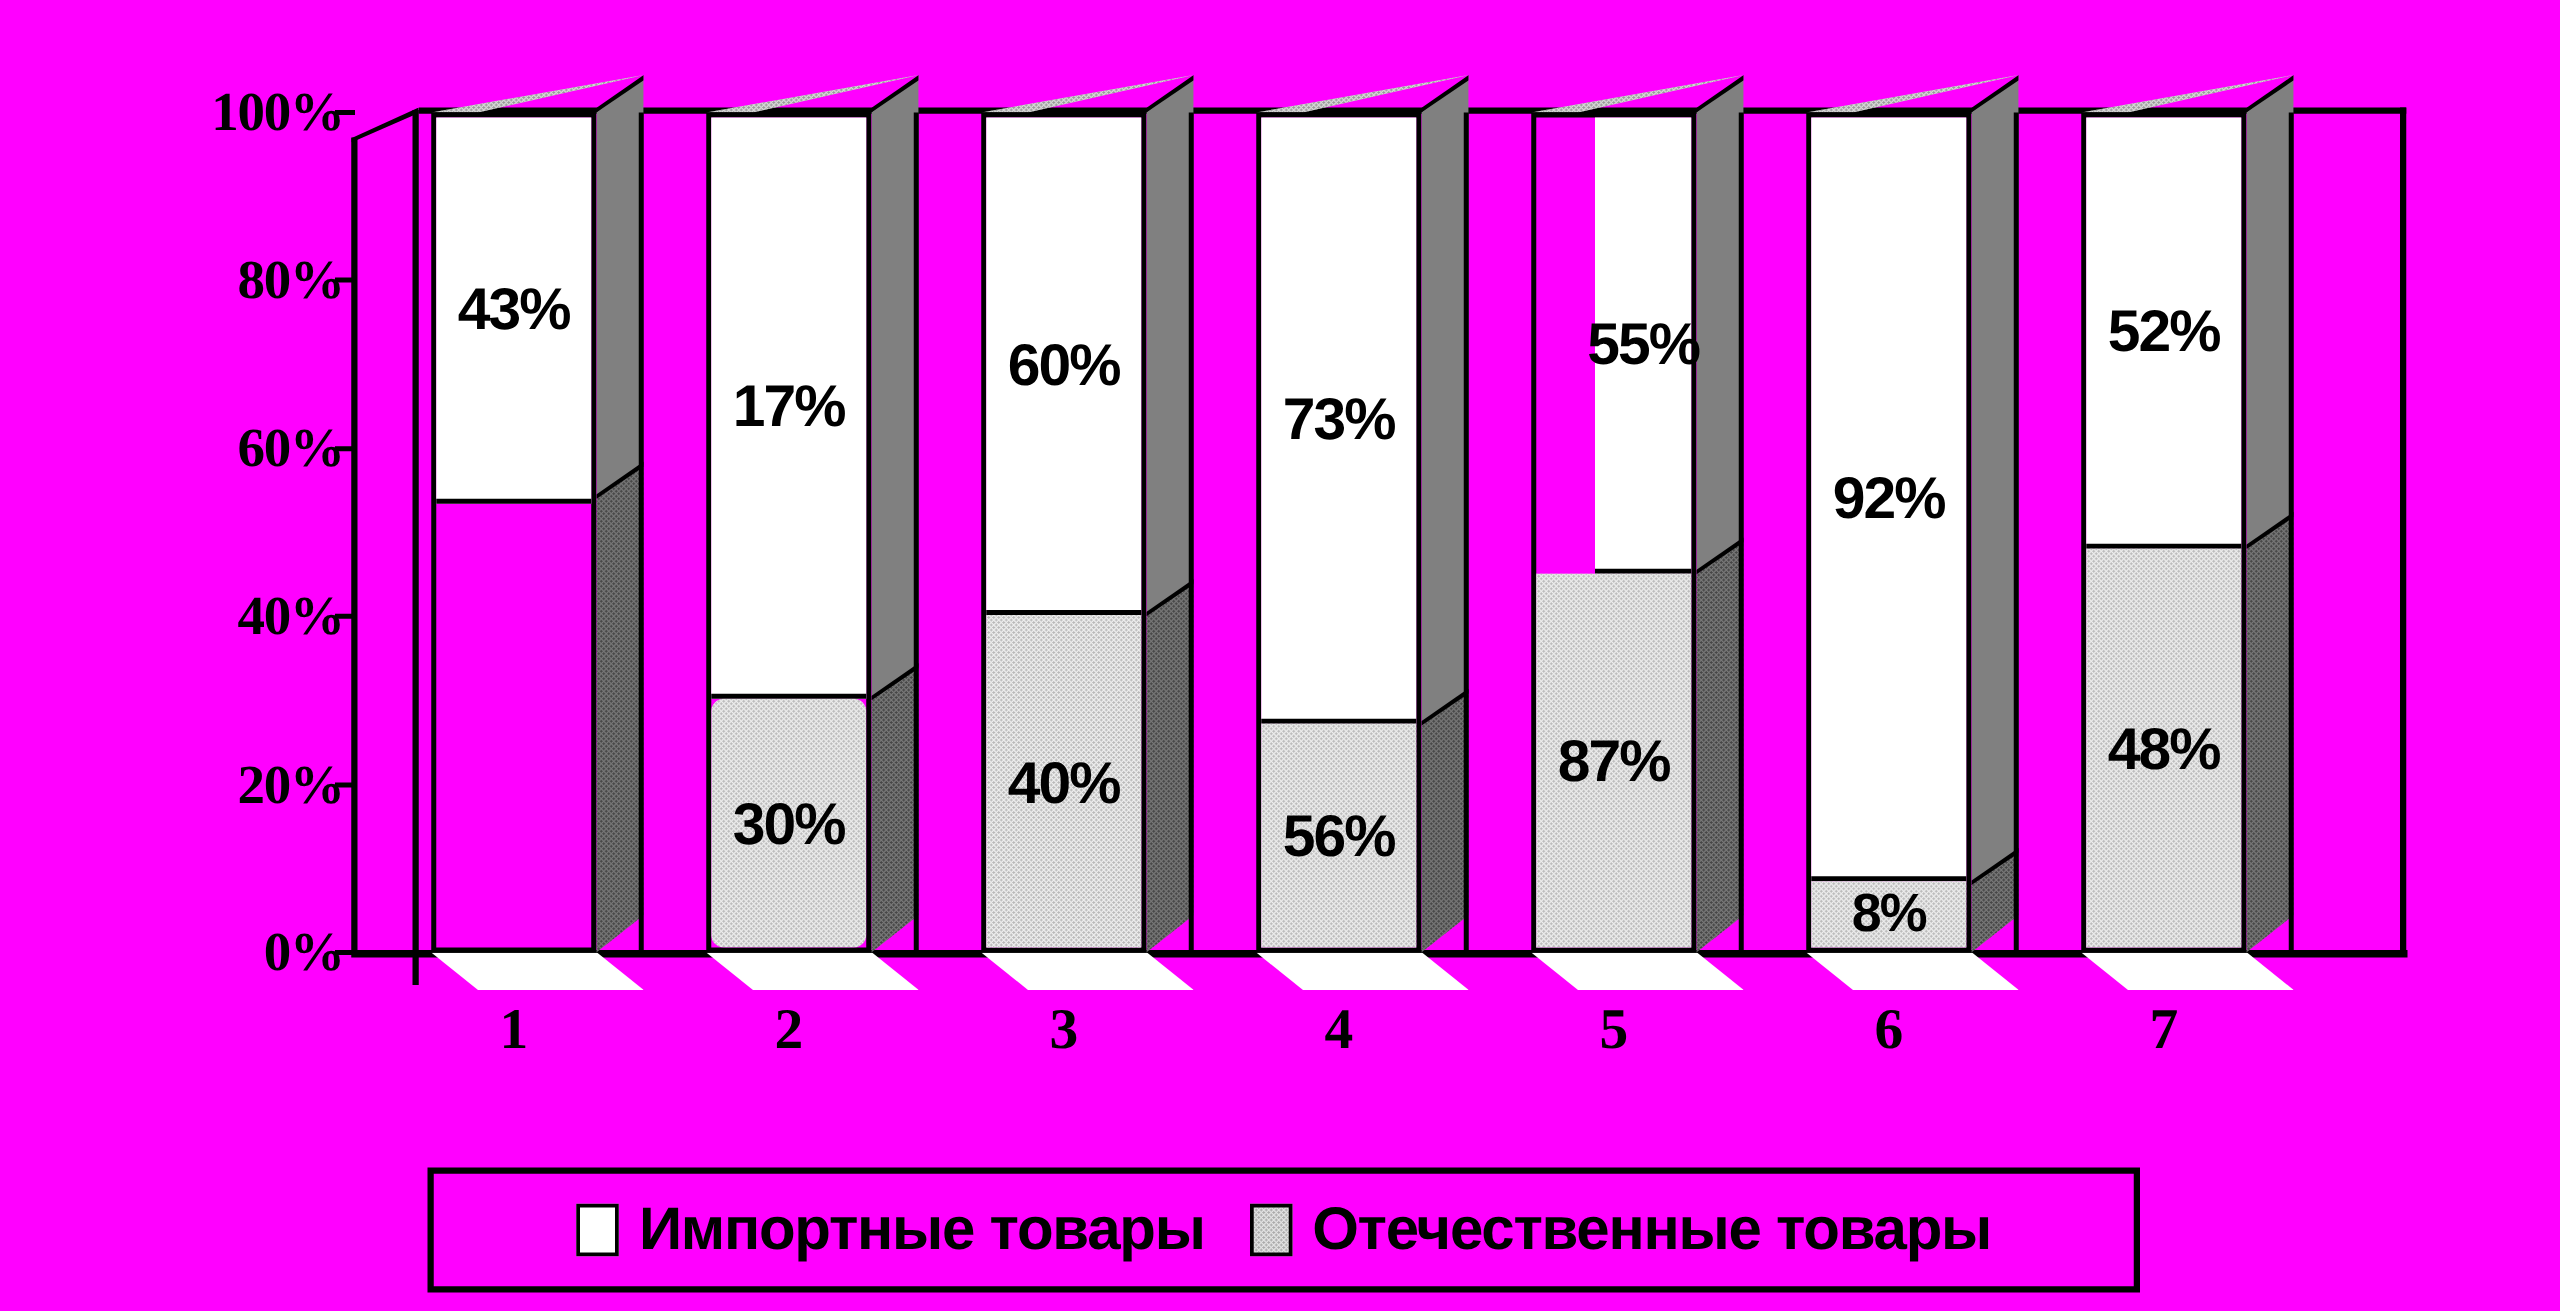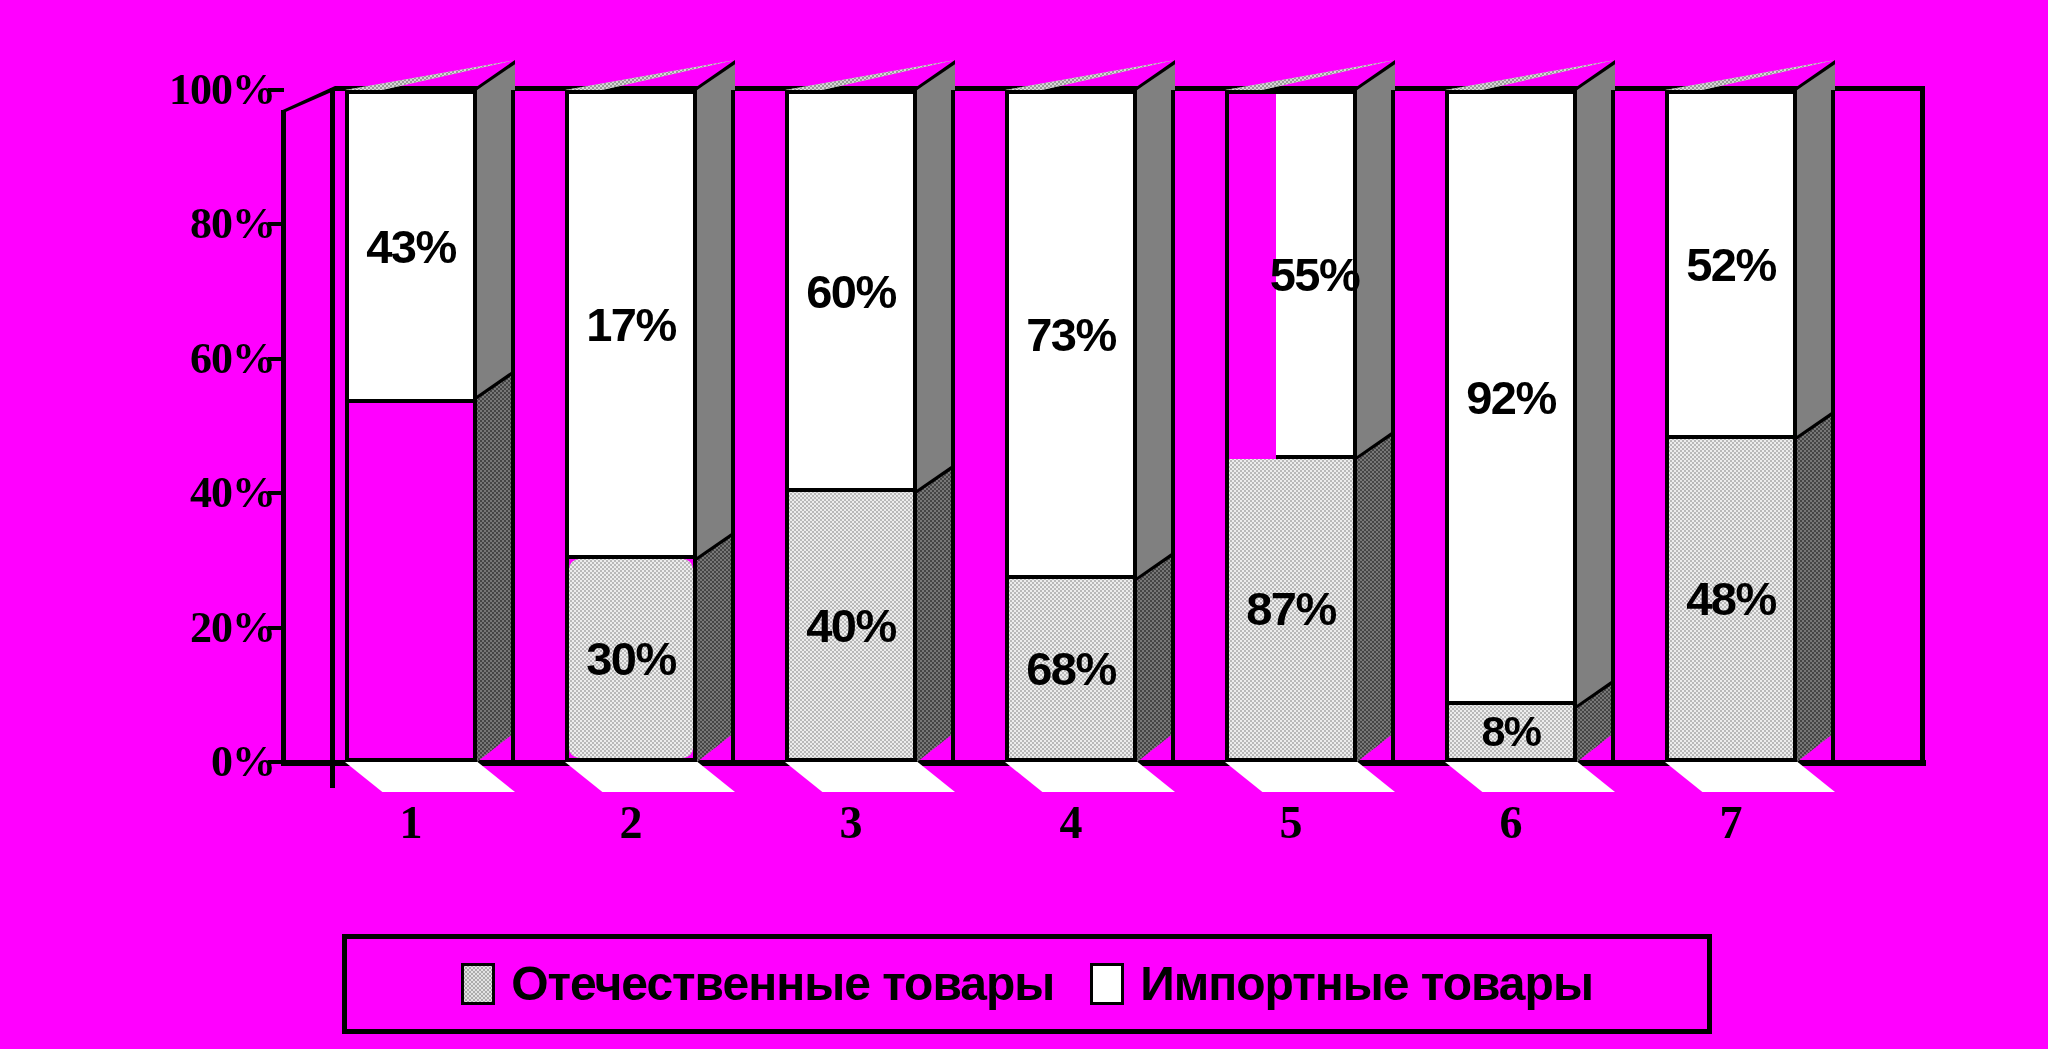--- a/index.html
+++ b/index.html
@@ -294,21 +294,21 @@
         <div class="side side-domestic" style="bottom: 0px; height: 211.44px; clip-path: polygon(0% 14.1884%, 100% 0%, 100% 85.8116%, 0% 100%);"></div>
         <div style="position: absolute; left: 132px; bottom: 672px; width: 38px; height: 30px; background: rgb(0, 0, 0); clip-path: polygon(0% 88%, 100% 0%, 100% 14%, 0% 100%);"></div>
         <div style="position: absolute; left: 132px; bottom: 181.44px; width: 38px; height: 30px; background: rgb(0, 0, 0); clip-path: polygon(0% 88%, 100% 0%, 100% 14%, 0% 100%);"></div>
         <div style="position: absolute; left: 166px; bottom: 0px; width: 4px; height: 672px; background: rgb(0, 0, 0);"></div>
         <div class="top-face" style="bottom: 672px;"></div>
         <div class="bar-front">
           <div class="seg seg-import" style="height: 490.56px;">
             <span class="seg-label">73%</span>
           </div>
           <div class="seg seg-domestic" style="height: 181.44px; flex: 1 1 auto;">
-            <span class="seg-label">68%</span>
+            <span class="seg-label">56%</span>
           </div>
         </div>
       </div>
       <div class="bar-group" style="left: 880px;">
         <div class="side side-import" style="bottom: 302.4px; height: 399.6px; clip-path: polygon(0% 7.50751%, 100% 0%, 100% 92.4925%, 0% 100%);"></div>
         <div class="side side-domestic" style="bottom: 0px; height: 332.4px; clip-path: polygon(0% 9.02527%, 100% 0%, 100% 90.9747%, 0% 100%);"></div>
         <div style="position: absolute; left: 132px; bottom: 672px; width: 38px; height: 30px; background: rgb(0, 0, 0); clip-path: polygon(0% 88%, 100% 0%, 100% 14%, 0% 100%);"></div>
         <div style="position: absolute; left: 132px; bottom: 302.4px; width: 38px; height: 30px; background: rgb(0, 0, 0); clip-path: polygon(0% 88%, 100% 0%, 100% 14%, 0% 100%);"></div>
         <div style="position: absolute; left: 166px; bottom: 0px; width: 4px; height: 672px; background: rgb(0, 0, 0);"></div>
         <div class="top-face" style="bottom: 672px;"></div>
@@ -360,22 +360,22 @@
       <div class="xlabel" style="left: 565px;">2</div>
       <div class="xlabel" style="left: 785px;">3</div>
       <div class="xlabel" style="left: 1005px;">4</div>
       <div class="xlabel" style="left: 1225px;">5</div>
       <div class="xlabel" style="left: 1445px;">6</div>
       <div class="xlabel" style="left: 1665px;">7</div>
     </div>
 
   <div id="legend">
     <div class="legend-entry">
+      <span class="legend-swatch sw-import"></span>
+      <span class="legend-text">Импортные товары</span>
+    </div>
+    <div class="legend-entry">
       <span class="legend-swatch sw-domestic"></span>
       <span class="legend-text">Отечественные товары</span>
     </div>
-    <div class="legend-entry">
-      <span class="legend-swatch sw-import"></span>
-      <span class="legend-text">Импортные товары</span>
-    </div>
   </div>
 
 </div>
 
 </body></html>

